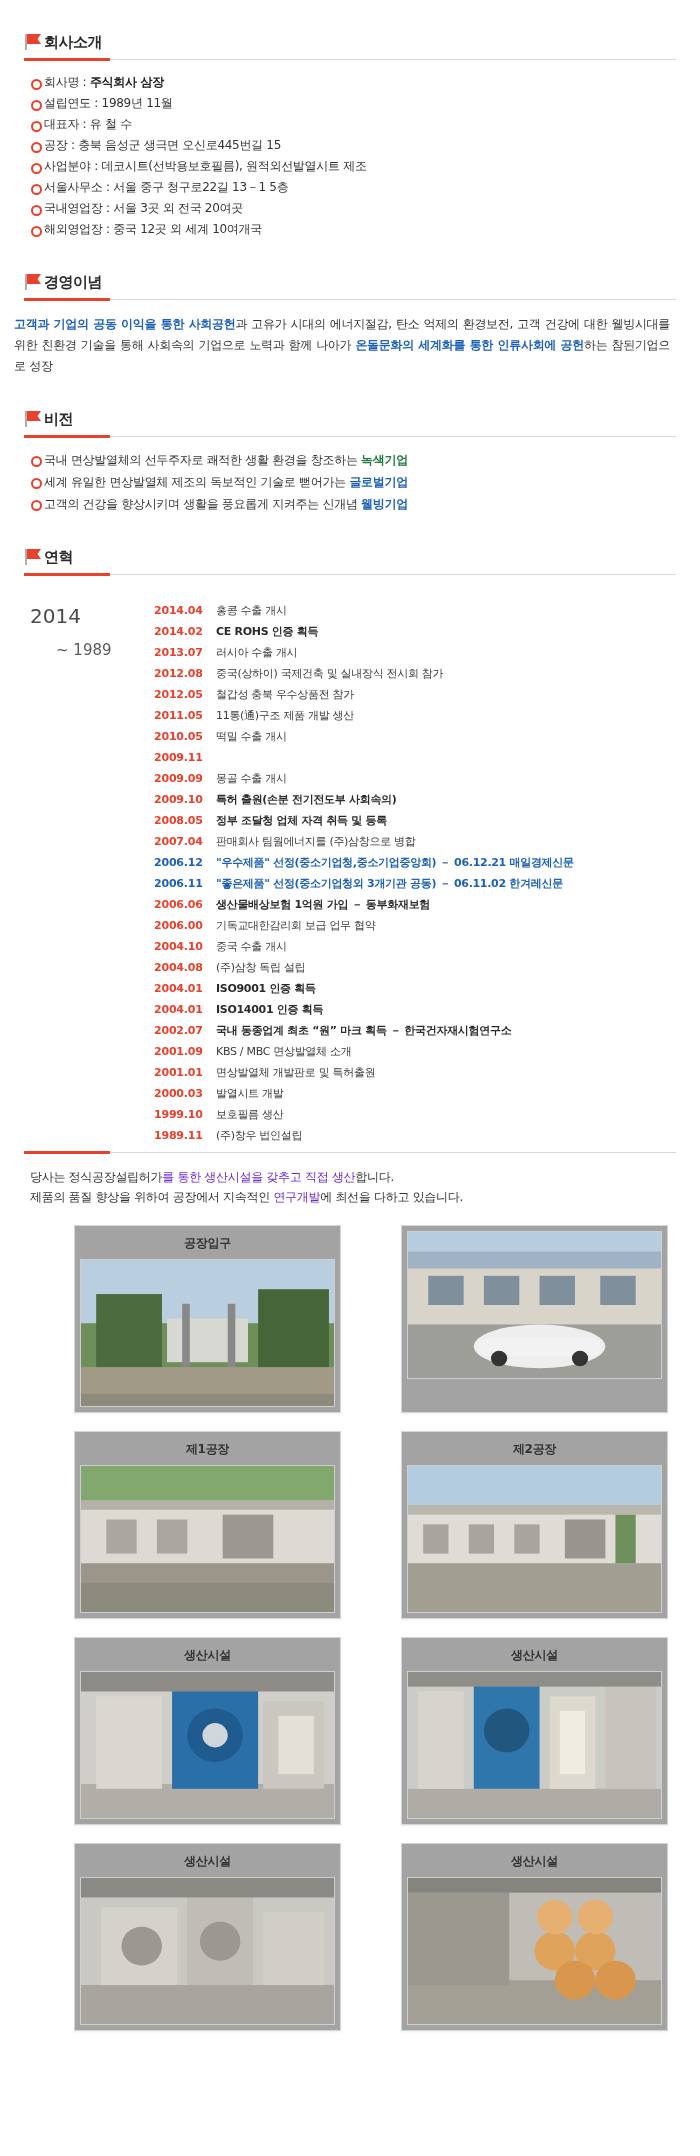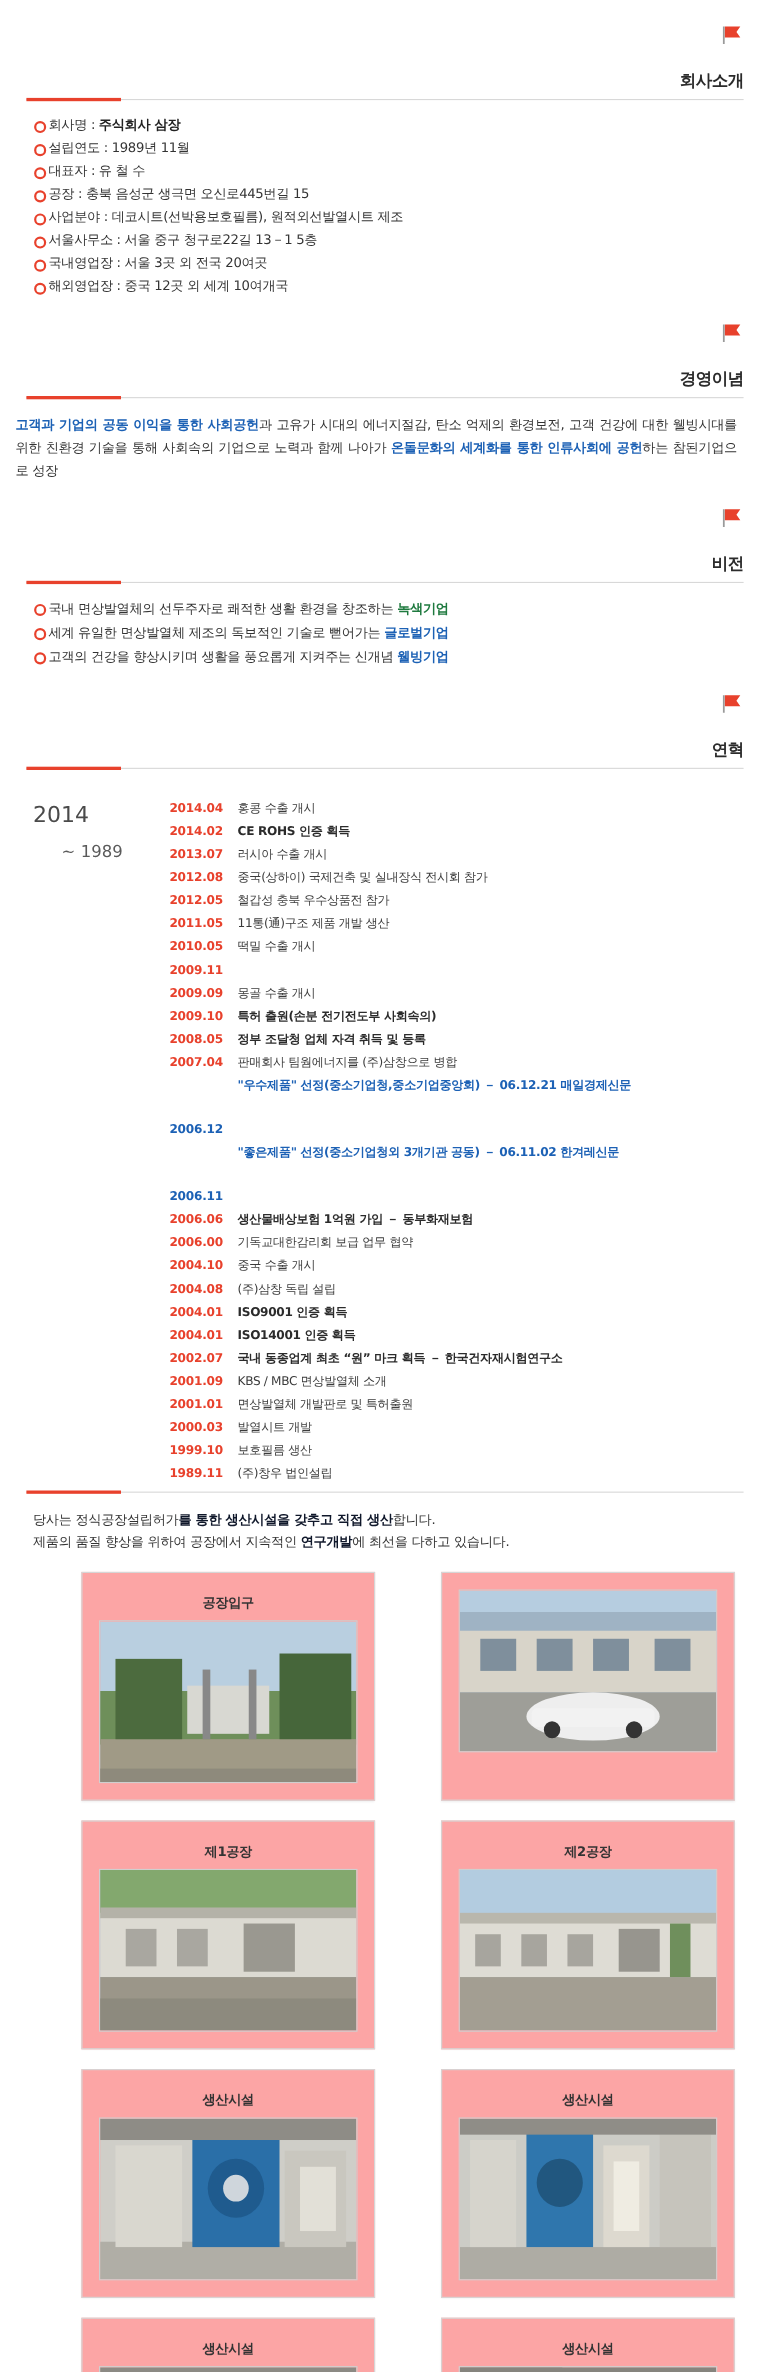--- a/index.html
+++ b/index.html
@@ -14,25 +14,24 @@
     position: relative;
     font-size: 12px;
     color: #333;
   }
   .page { width: 700px; padding: 0 0 20px 0; }
 
   
   .section-head {
     display: flex;
     align-items: flex-end;
-    gap: 20px;
+    gap: 0;
     padding: 0 24px;
-    margin-top: 22px;
-    position: relative;
-    flex-direction: column;
+    margin-top: 32px;
+    position: relative;
   }
   .section-head .flag {
     width: 20px; height: 20px;
     position: relative;
     flex: 0 0 auto;
     margin-bottom: 2px;
   }
   .section-head .flag svg { display:block; }
   .section-head .title {
     font-size: 15px;
@@ -153,43 +152,43 @@
     color: #e8412c;
     font-weight: bold;
     letter-spacing: -0.2px;
   }
   .hrow .htext {
     flex: 1 1 auto;
     color: #3b3b3b;
     letter-spacing: -0.3px;
   }
   .hrow.bold .htext { font-weight: bold; color: #2b2b2b; }
-  .hrow.blue .hdate { color: #1c61b5; margin-top: 40px; }
+  .hrow.blue .hdate { color: #1c61b5; }
   .hrow.blue .htext { color: #1c61b5; font-weight: bold; }
 
   
   .factory-text {
     padding: 14px 30px 0 30px;
     font-size: 12px;
     line-height: 20px;
     color: #333;
     letter-spacing: -0.3px;
   }
-  .factory-text .hl2 { color: #0f172a; font-weight: bold; }
+  .factory-text .hl2 { color: #6d28d9; font-weight: normal; }
 
   .grid {
     display: grid;
     grid-template-columns: 1fr 1fr;
     gap: 18px 18px;
     padding: 18px 32px 0 32px;
   }
   .card {
     border: 1px solid #d6d6d6;
-    background: #fca5a5;
-    padding: 15px;
+    background: #a3a3a3;
+    padding: 5px;
     box-shadow: 0 1px 2px rgba(0,0,0,0.07);
     margin-left: 42px;
   }
   .card .cap {
     text-align: center;
     font-size: 12px;
     font-weight: bold;
     color: #333;
     padding: 4px 0 7px 0;
     letter-spacing: -0.3px;

